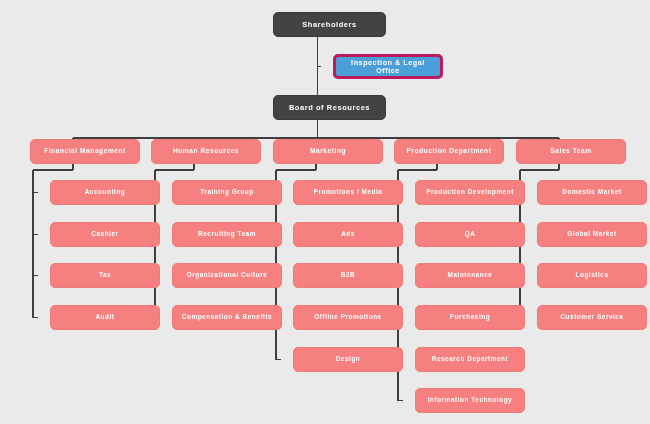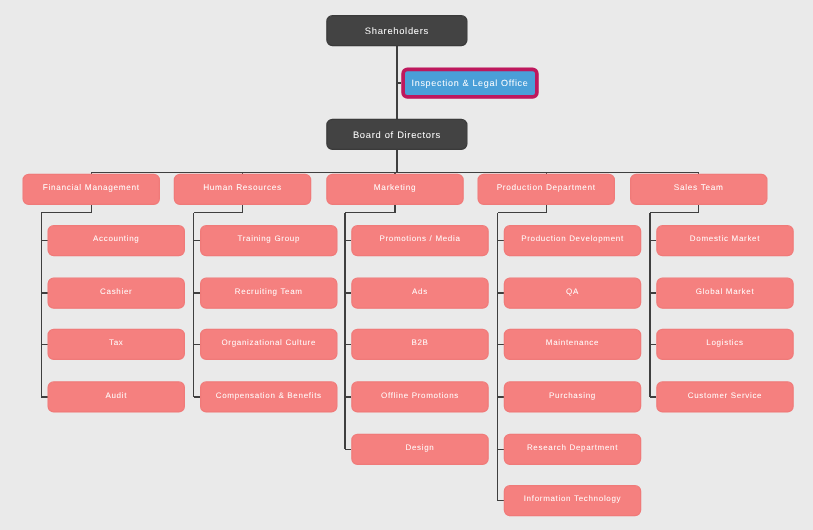--- a/index.html
+++ b/index.html
@@ -31,24 +31,25 @@
   .node {
     position: absolute;
     box-sizing: border-box;
     display: flex;
     align-items: center;
     justify-content: center;
     text-align: center;
     border-radius: 5px;
     color: #ffffff;
     letter-spacing: 0.55px;
-    font-weight: normal;
+    font-weight: bold;
     line-height: 1.05;
     padding: 0 3px;
     overflow: hidden;
+    margin-left: 12px;
   }
   .node.root {
     background: #434343;
     border: 1px solid #3a3a3a;
     font-size: 7.5px;
   }
   .node.staff {
     background: #4a9fd8;
     border: 3px solid #be185d;
     font-size: 7.2px;
@@ -118,21 +119,21 @@
       <line x1="520" y1="317.5" x2="525" y2="317.5" stroke="#3f3f3f" stroke-width="1.1" shape-rendering="crispEdges"></line>
     </svg>
   <div id="node-layer">
       <div class="node root" style="left: 261px; top: 12px; width: 113px; height: 25px;">
         <span>Shareholders</span>
       </div>
       <div class="node staff" style="left: 321px; top: 54px; width: 110px; height: 25px;">
         <span>Inspection &amp; Legal Office</span>
       </div>
       <div class="node root" style="left: 261px; top: 95px; width: 113px; height: 25px;">
-        <span>Board of Directors</span>
+        <span>Board of Resources</span>
       </div>
       <div class="node dept" style="left: 18px; top: 139px; width: 110px; height: 25px;">
         <span>Financial Management</span>
       </div>
       <div class="node dept" style="left: 139px; top: 139px; width: 110px; height: 25px;">
         <span>Human Resources</span>
       </div>
       <div class="node dept" style="left: 261px; top: 139px; width: 110px; height: 25px;">
         <span>Marketing</span>
       </div>

